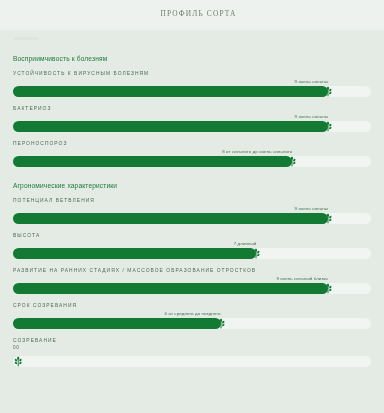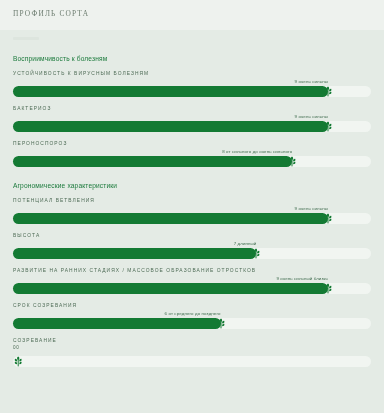--- a/index.html
+++ b/index.html
@@ -11,20 +11,21 @@
     position:relative;
   }
   .page{width:384px;height:413px;position:relative;background:#e4ebe5;}
 
   
   .header{
     height:30px;
     background:#eef2ee;
     padding:9px 0 0 13px;
     box-sizing:border-box;
+    text-align:center;
   }
   .title{
     font-family:"Liberation Serif", serif;
     font-size:7.4px;
     letter-spacing:1.15px;
     color:#6d7d70;
     white-space:nowrap;
   }
   .subbar{
     margin:7px 0 0 13px;

